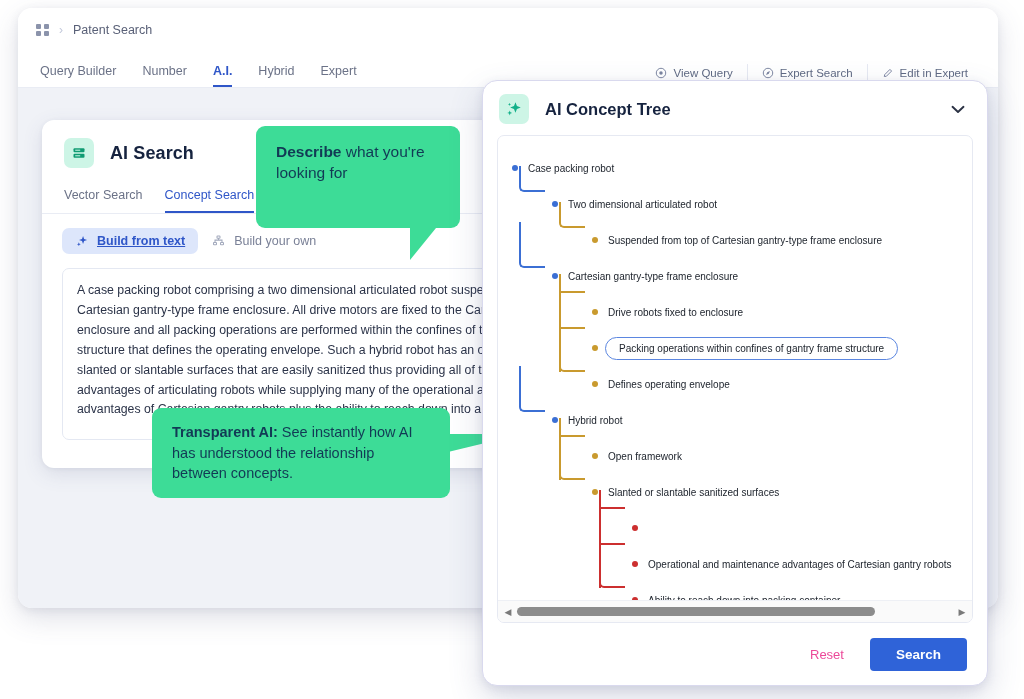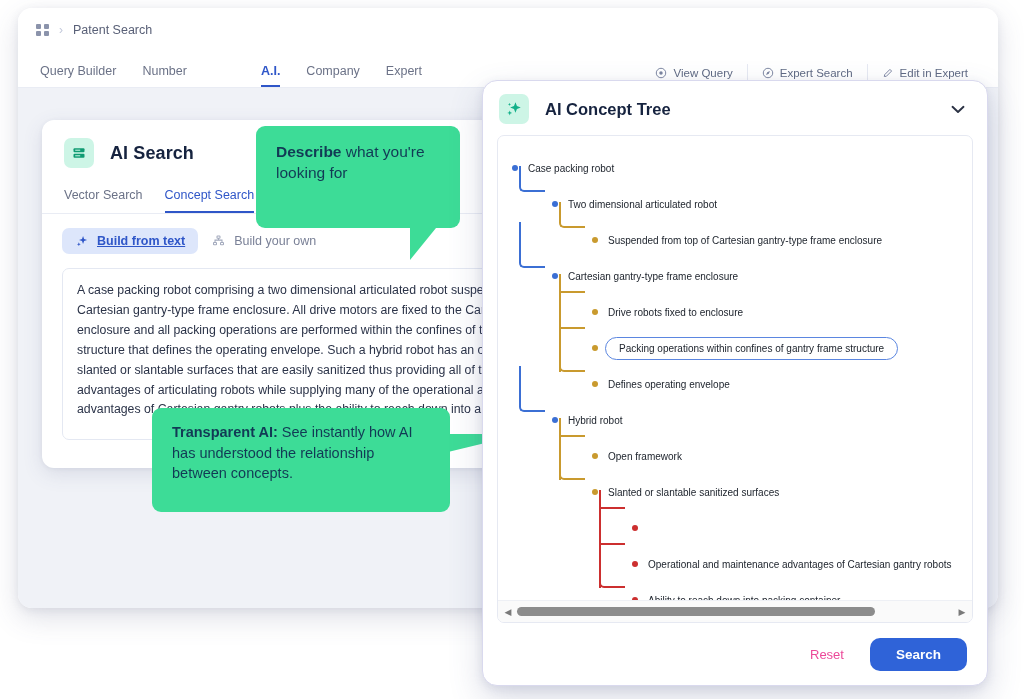--- a/index.html
+++ b/index.html
@@ -28,21 +28,21 @@
   .bc-text { color:#596077; font-size:12.5px; }
 
   #tab-bar {
     height: 36px; display:flex; align-items:flex-end; gap:26px; padding: 0 22px;
     background:#fff; border-bottom:1px solid #e9ecf4;
   }
   .tab {
     font-size:12.5px; color:#6b7287; padding-bottom:7px;
     border-bottom:2.5px solid transparent; cursor:pointer; white-space:nowrap;
   }
-  .tab.active { color:#2f56c8; border-bottom-color:#2f56c8; font-weight:600;margin-left:48px; }
+  .tab.active { color:#2f56c8; border-bottom-color:#2f56c8; font-weight:600; }
 
   #toolbar-actions {
     position:absolute; right:16px; top:56px; display:flex; align-items:center;
     gap:0; z-index:6;
   }
   .tb-btn {
     display:flex; align-items:center; gap:6px; font-size:11.5px; color:#606a84;
     padding: 3px 14px; border-left:1px solid #e6e9f2; cursor:pointer; white-space:nowrap;
   }
   .tb-btn:first-child { border-left:none; }
@@ -87,21 +87,21 @@
     position:absolute; background:#3ddc97; border-radius:9px; z-index:20;
     color:#123a55; padding:16px 20px;
   }
   .bubble b { font-weight:700; }
   #bubble-describe { left:256px; top:126px; width:204px; height:102px; font-size:15.5px; line-height:1.33; }
   #bubble-describe .tail {
     position:absolute; right:24px; bottom:-32px; width:0; height:0;
     border-left:26px solid #3ddc97; border-bottom:32px solid transparent;
   }
   #bubble-transparent {
-    left:152px; top:408px; width:298px; height:104px; font-size:14.5px; line-height:1.42;
+    left:152px; top:408px; width:298px; height:90px; font-size:14.5px; line-height:1.42;
     padding:14px 20px;
   }
   #bubble-transparent .tail {
     position:absolute; right:-72px; top:26px; width:0; height:0;
     border-top:18px solid #3ddc97; border-right:74px solid transparent;
     border-bottom:34px solid transparent;
   }
 
   
   #concept-panel {
@@ -145,21 +145,21 @@
   #sb-track { flex:1 1 auto; height:14px; position:relative; margin:0 3px; }
   #sb-thumb { position:absolute; left:0; top:2px; width:82%; height:9px; background:#8c8c8c; border-radius:5px; cursor:pointer; }
 
   #concept-footer {
     flex:0 0 auto; height:62px; display:flex; align-items:center; justify-content:flex-end;
     gap:18px; padding:0 20px;
   }
   #reset-button { font-size:13px; color:#ec4899; cursor:pointer; padding:6px 8px; }
   #search-button {
     background:#2f63d8; color:#fff; font-size:13.5px; font-weight:700;
-    padding:9px 26px; border-radius:10px; border:none; cursor:pointer;
+    padding:9px 26px; border-radius:4px; border:none; cursor:pointer;
     font-family:"Liberation Sans", sans-serif;
   }
 </style>
 </head>
 <body>
 
 <div id="stage">
 
   <div id="app-window">
 
@@ -171,21 +171,21 @@
           <i></i>
         </span>
       <span class="bc-sep">›</span>
       <span class="bc-text">Patent Search</span>
     </div>
 
     <div id="tab-bar">
       <div class="tab">Query Builder</div>
       <div class="tab">Number</div>
       <div class="tab active">A.I.</div>
-      <div class="tab">Company</div>
+      <div class="tab">Hybrid</div>
       <div class="tab">Expert</div>
     </div>
 
     <div id="toolbar-actions">
       <div class="tb-btn">
         <svg class="tb-ic" viewBox="0 0 16 16">
           <circle cx="8" cy="8" r="6.3" fill="none" stroke="#7b84a0" stroke-width="1.3"></circle>
           <circle cx="8" cy="8" r="2.3" fill="#7b84a0"></circle>
         </svg>
         <span>View Query</span>

